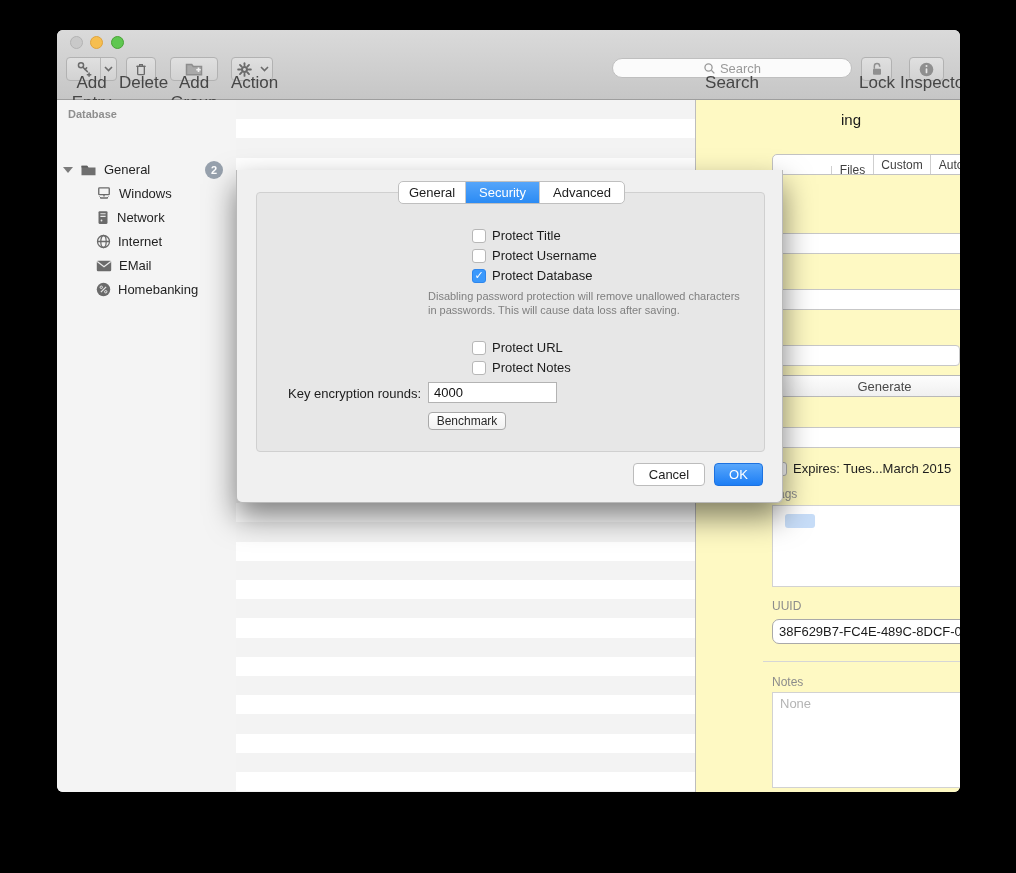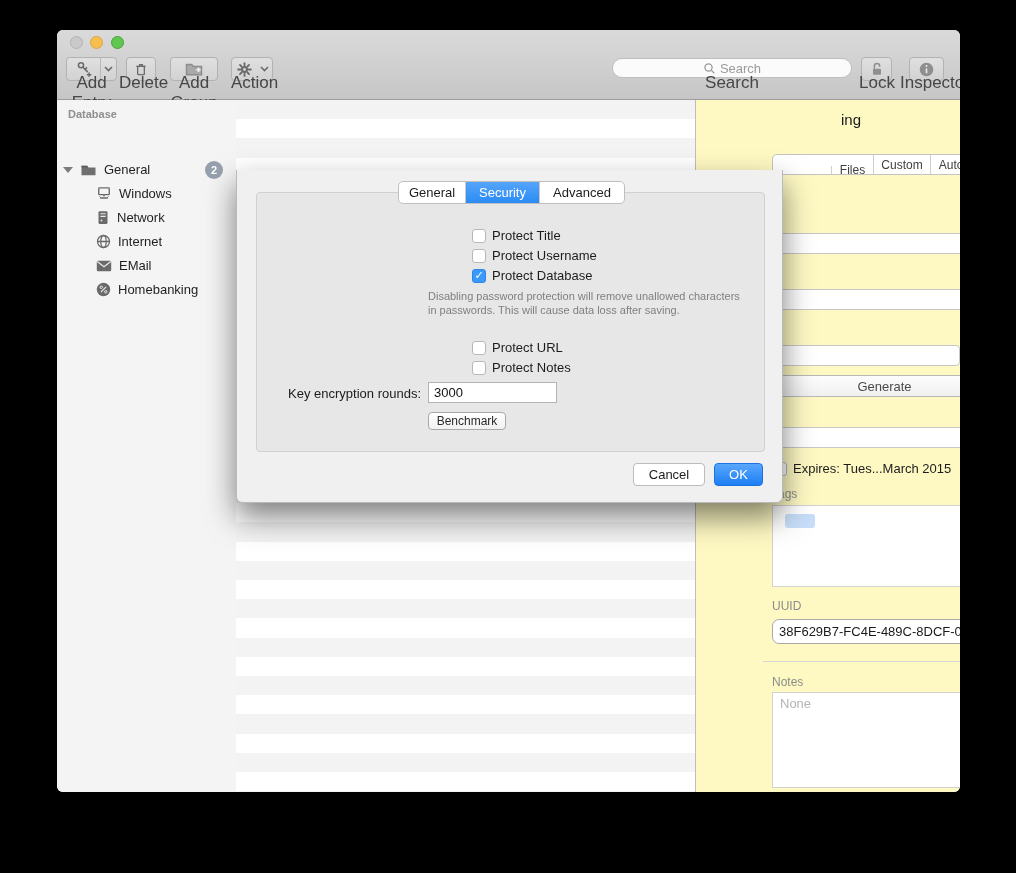--- a/index.html
+++ b/index.html
@@ -361,21 +361,21 @@
       <div class="cb-row" style="top:170px;text-align:right;">
         <span class="cb"></span>
         <span>Protect URL</span>
       </div>
       <div class="cb-row" style="top:190px;">
         <span class="cb"></span>
         <span>Protect Notes</span>
       </div>
 
       <div class="key-label">Key encryption rounds:</div>
-      <div class="key-field">3000</div>
+      <div class="key-field">4000</div>
       <div class="bench-btn">Benchmark</div>
 
       <div class="dlg-btn cancel">Cancel</div>
       <div class="dlg-btn ok">OK</div>
     </div>
 
   </div>
 </div>
 
 </body></html>

